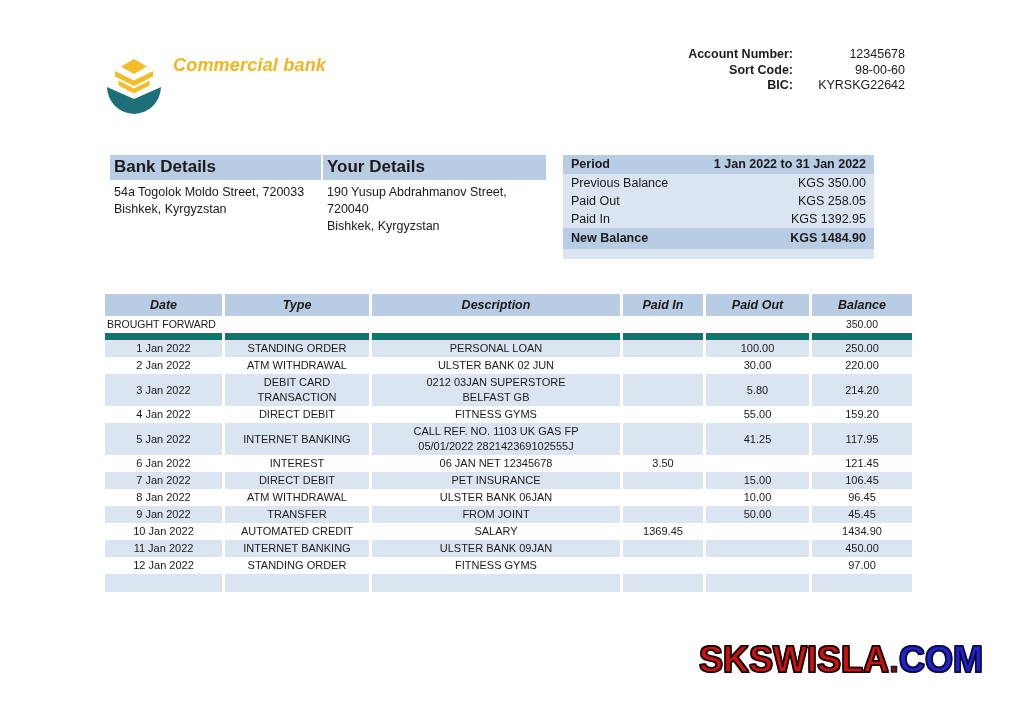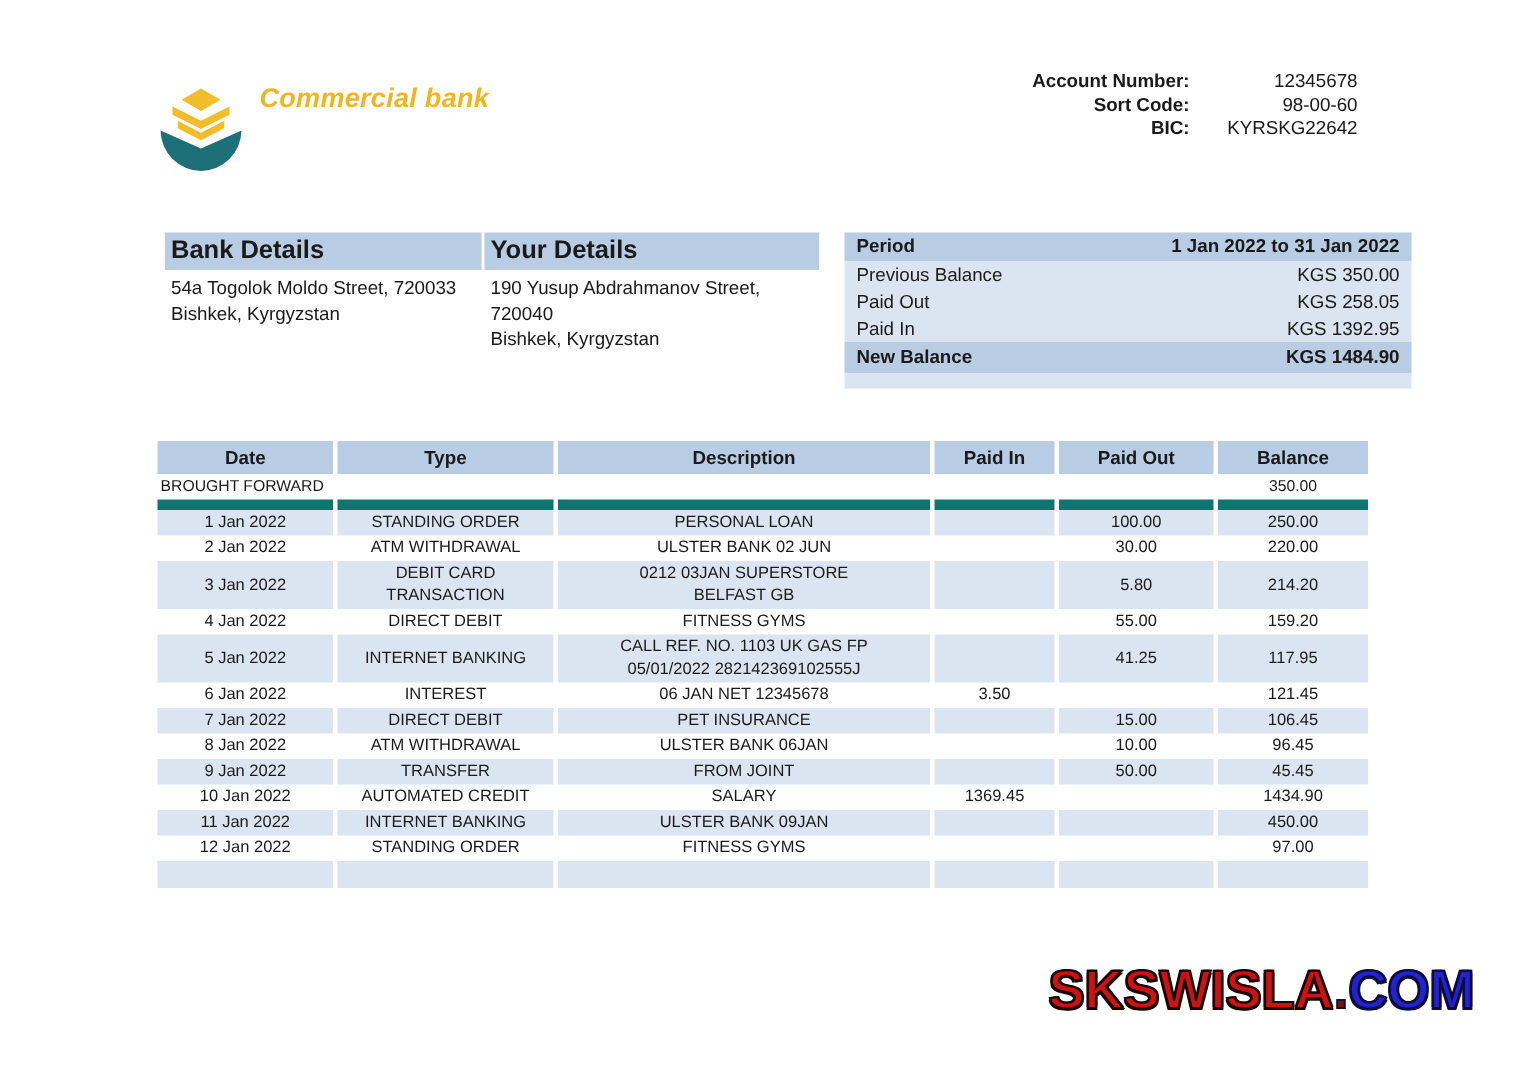--- a/index.html
+++ b/index.html
@@ -21,32 +21,32 @@
   .acct-value { width:112px; text-align:right; }
 
   
   .box-title { background:#b8cce4; font-weight:bold; font-size:17px; padding:2px 4px 3px 4px; }
   .detail-box { position:absolute; top:155px; font-size:12.5px; }
   .detail-box .addr { padding:4px 4px 0 4px; line-height:17px; }
   #bank-details { left:110px; width:211px; }
   #your-details { left:323px; width:223px; }
 
   
-  #period-box { position:absolute; left:563px; top:155px; width:378px; font-size:12.5px; }
+  #period-box { position:absolute; left:563px; top:155px; width:311px; font-size:12.5px; }
   .period-head { background:#b8cce4; display:flex; justify-content:space-between;
                  font-weight:bold; padding:2px 8px 3px 8px; }
   .period-row { background:#dbe5f1; display:flex; justify-content:space-between;
                 padding:1px 8px; line-height:16px; }
   .period-row.total { background:#b8cce4; font-weight:bold; padding:2px 8px 3px 8px; }
   .period-strip { background:#dbe5f1; height:10px; }
 
   
   .txn { position:absolute; left:102px; top:294px; border-collapse:separate; border-spacing:3px 0; }
   .txn th { background:#b8cce4; font-size:12.5px; font-weight:bold; height:22px;
-            text-align:center; vertical-align:middle; }
+            text-align:center; vertical-align:middle;font-style:italic; }
   .txn td { font-size:11px; line-height:15px; text-align:center; vertical-align:middle;
             padding:1px 2px; white-space:pre-line; }
   .txn tbody tr:nth-child(even) td { background:#dbe5f1; }
   .txn tr.bf-row td { background:#ffffff; border-bottom:7px solid #0f766e; font-size:10.5px;
                       height:19px; }
   .txn tr.bf-row td.bf-label { text-align:left; white-space:nowrap; }
   .txn tr.empty-row td { background:#b8cce4; height:18px; }
 
   
   .watermark { position:absolute; left:699px; top:639px; font-size:36px; font-weight:bold;

